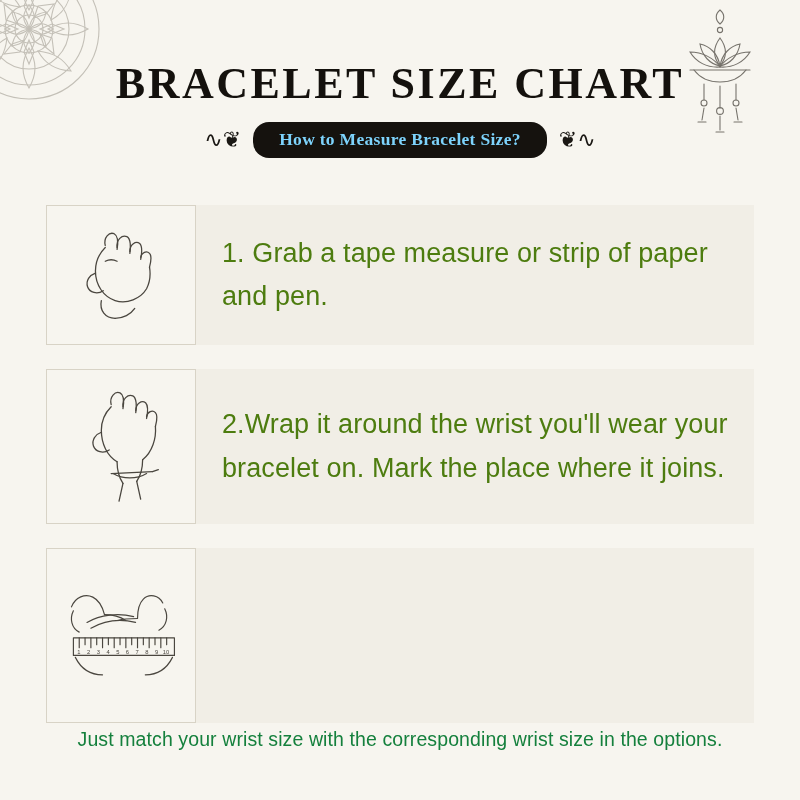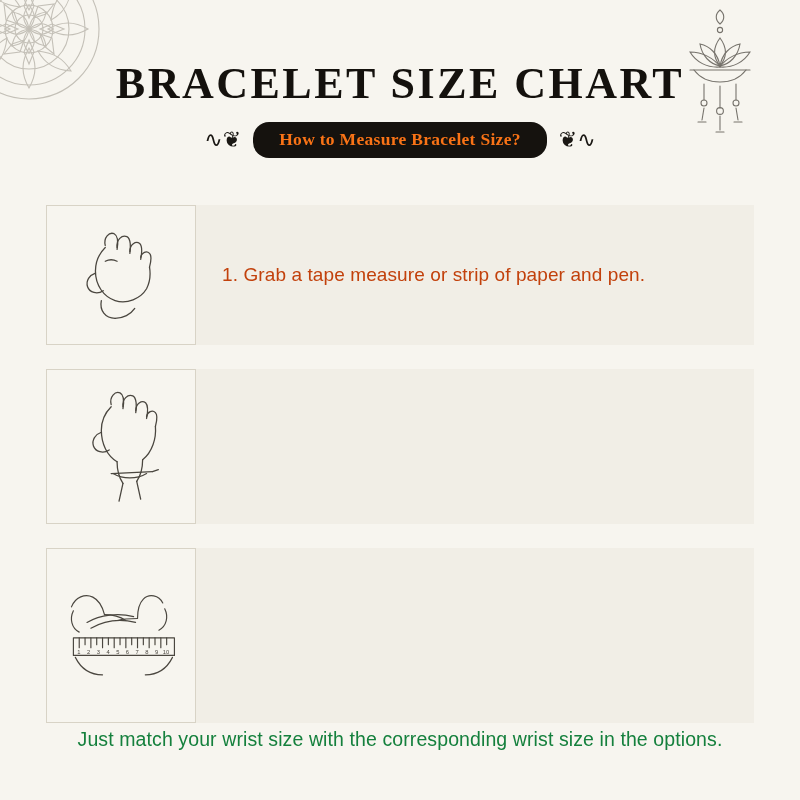--- a/index.html
+++ b/index.html
@@ -67,21 +67,21 @@
     gap: 12px;
   }
   .flourish {
     font-family: "Liberation Serif", serif;
     font-size: 22px;
     color: #1a1713;
     line-height: 1;
   }
   .subtitle-pill {
     background: #15120e;
-    color: #f97316;
+    color: #7dd3fc;
     border-radius: 16px;
     padding: 7px 26px 8px;
     font-family: "Liberation Serif", serif;
     font-weight: 700;
     font-size: 17.5px;
     letter-spacing: 0.3px;
     white-space: nowrap;
   }
 
   
@@ -106,23 +106,23 @@
     box-sizing: border-box;
     display: flex;
     align-items: center;
     justify-content: center;
   }
   .step .text {
     flex: 1;
     display: flex;
     align-items: center;
     padding: 10px 24px 10px 26px;
-    font-size: 19px;
+    font-size: 27px;
     line-height: 1.6;
-    color: #c2410c;
+    color: #4d7c0f;
     letter-spacing: 0.1px;
   }
   .step-1 { height: 140px; }
   .step-2 { height: 155px; }
   .step-3 { height: 175px; }
 
   .footer-note {
     position: absolute;
     left: 0;
     top: 728px;
@@ -257,20 +257,21 @@
               <path d="M82 78 C82 86 80 94 76 100"></path>
               <path d="M62 102 L58 120"></path>
               <path d="M76 100 L80 118"></path>
               <path d="M52 92 C62 98 76 98 86 92"></path>
               <path d="M50 92 L92 90"></path>
               <path d="M92 90 L98 88"></path>
             </g>
           </svg>
         </span>
       </div>
+      <div class="text">2.Wrap it around the wrist you'll wear your bracelet on. Mark the place where it joins.</div>
     </div>
 
     <div class="step step-3">
       <div class="thumb">
         <span>
           <svg viewBox="0 0 150 140" width="146" height="136">
             <g fill="none" stroke="#4a463f" stroke-width="1.2" stroke-linecap="round" stroke-linejoin="round">
               <path d="M24 40 C28 30 38 26 46 30 C52 33 56 40 58 48"></path>
               <path d="M26 44 C22 52 24 62 32 66"></path>
               <path d="M58 48 C66 48 74 50 80 54"></path>

